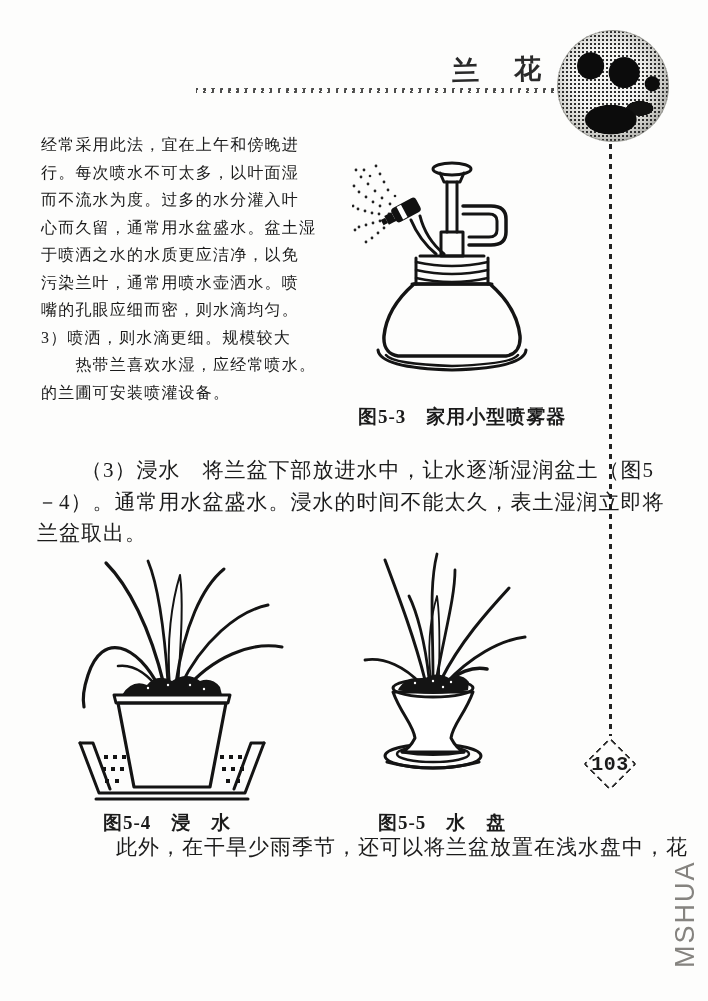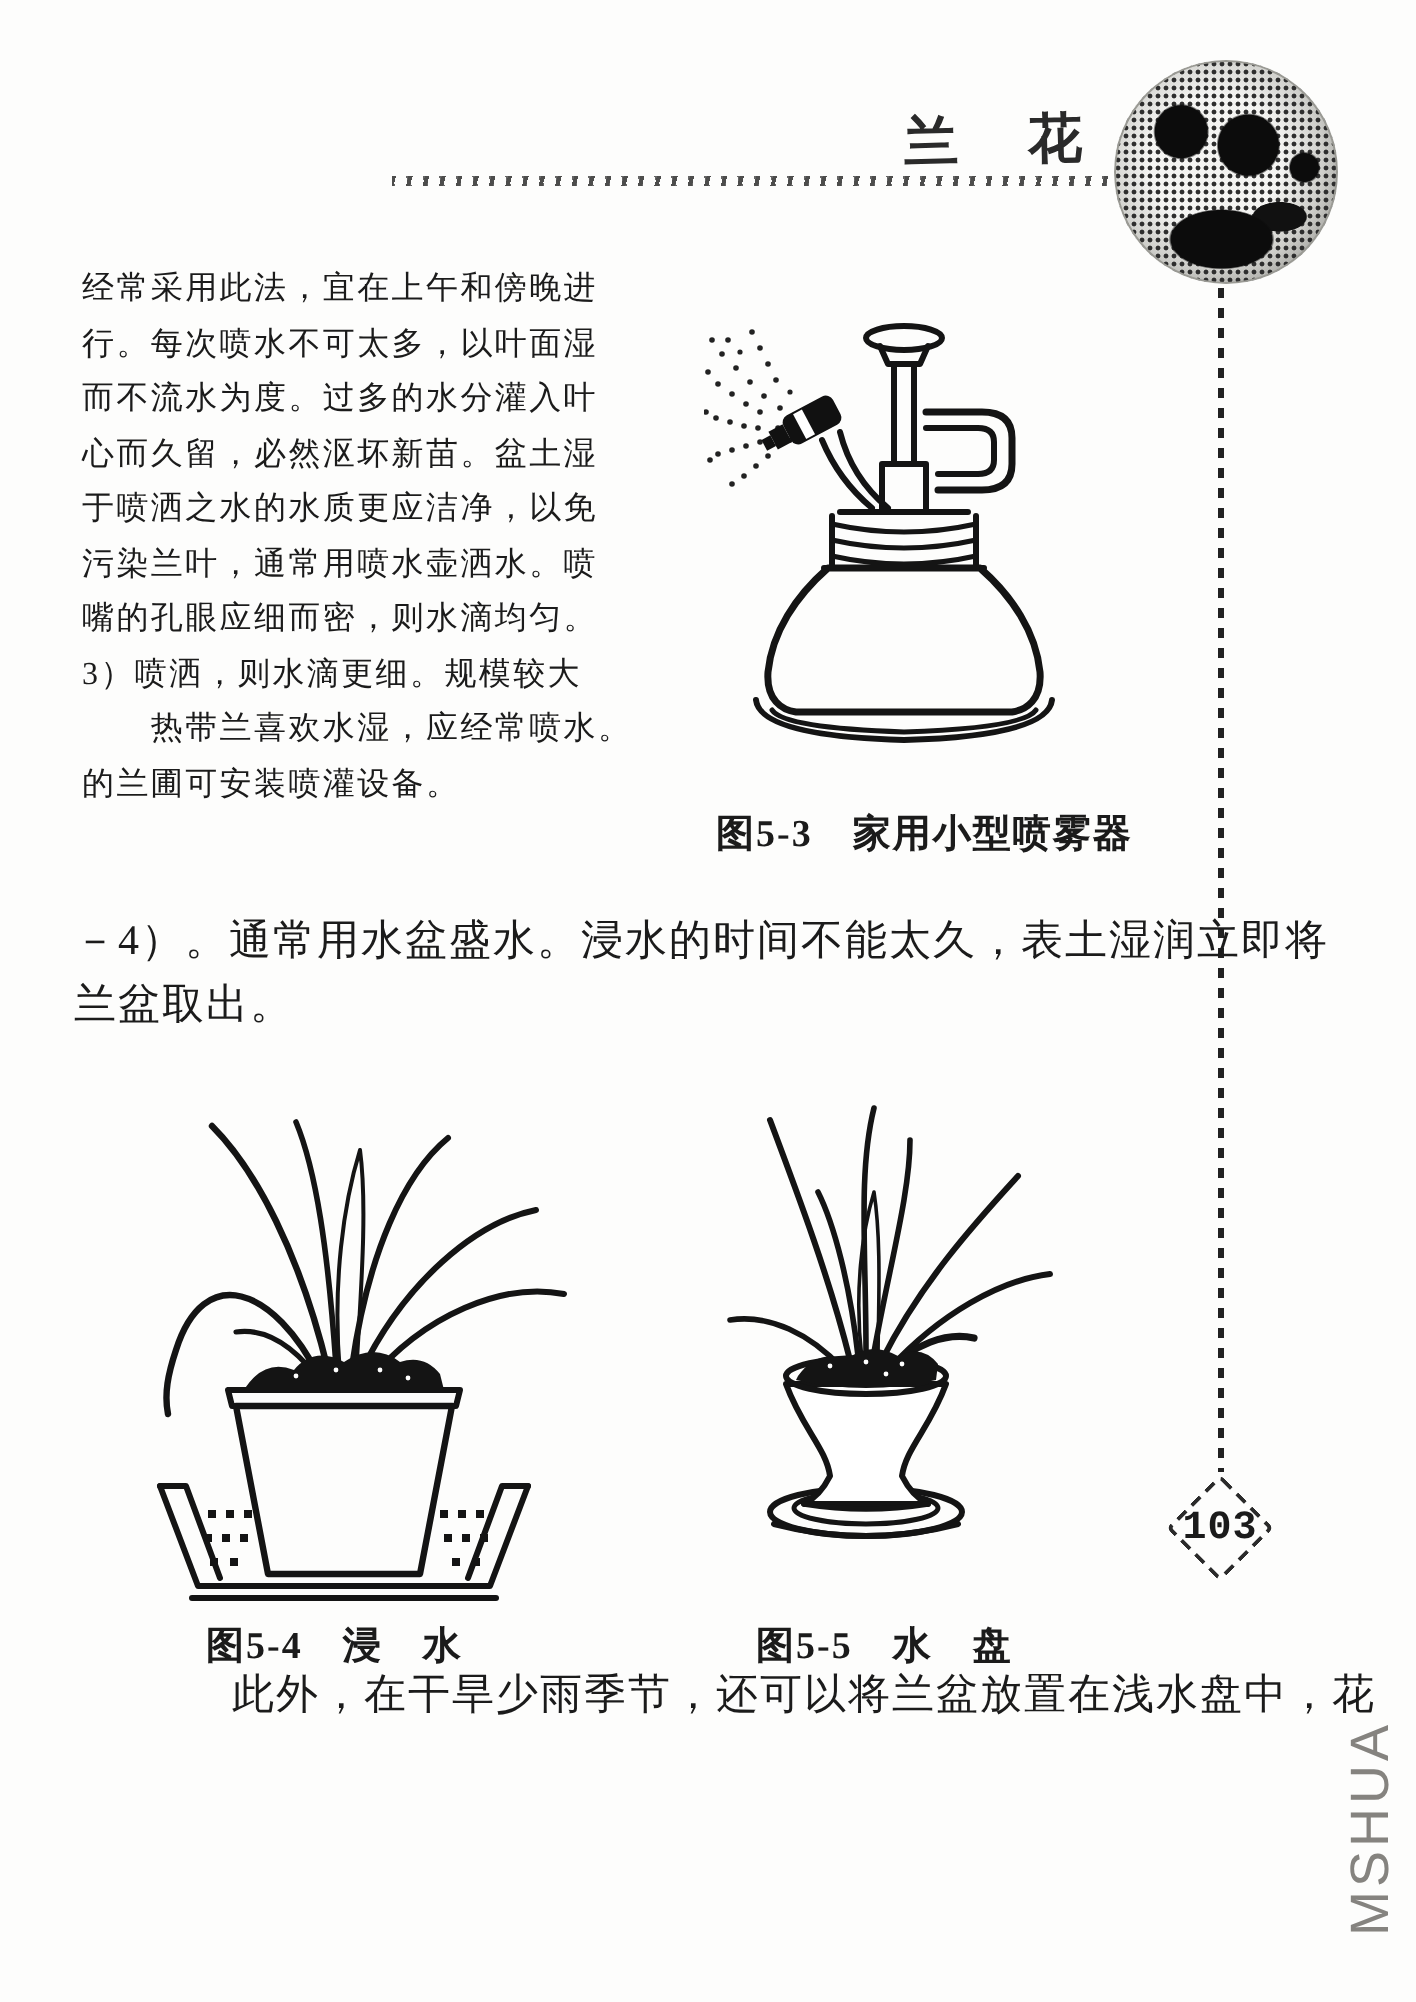--- a/index.html
+++ b/index.html
@@ -80,21 +80,21 @@
   <div class="vline"></div>
   <div class="diamond">
     <div class="diamond-box"></div>
     <span class="diamond-num">103</span>
   </div>
 
   <div class="col">
     <div class="textline">经常采用此法，宜在上午和傍晚进</div>
     <div class="textline">行。每次喷水不可太多，以叶面湿</div>
     <div class="textline">而不流水为度。过多的水分灌入叶</div>
-    <div class="textline">心而久留，必然沤坏新苗。盆土湿</div>
+    <div class="textline">心而久留，通常用水盆盛水。盆土湿</div>
     <div class="textline">于喷洒之水的水质更应洁净，以免</div>
     <div class="textline">污染兰叶，通常用喷水壶洒水。喷</div>
     <div class="textline">嘴的孔眼应细而密，则水滴均匀。</div>
     <div class="textline">3）喷洒，则水滴更细。规模较大</div>
     <div class="textline">　　热带兰喜欢水湿，应经常喷水。</div>
     <div class="textline">的兰圃可安装喷灌设备。</div>
   </div>
 
   <div class="figure fig53">
     <svg width="200" height="214" viewBox="0 0 200 214">
@@ -168,20 +168,21 @@
 
       <path class="ln" d="M62,126 C46,140 34,158 32,178 C31,192 39,197 46,198 L154,198 C161,197 169,192 168,178 C166,158 154,140 138,126 Z" stroke-width="3.5" fill="#fff"></path>
 
       <path class="ln" d="M26,192 Q28,210 100,212 Q172,210 174,192" stroke-width="3"></path>
       <path class="ln" d="M34,197 Q40,206 100,208 Q160,206 166,197" stroke-width="2.5"></path>
     </svg>
   </div>
   <div class="caption cap53">图5-3　家用小型喷雾器</div>
 
   <div class="mid">
+    <div class="textline">　　（3）浸水　将兰盆下部放进水中，让水逐渐湿润盆土（图5</div>
     <div class="textline">－4）。通常用水盆盛水。浸水的时间不能太久，表土湿润立即将</div>
     <div class="textline">兰盆取出。</div>
   </div>
 
   <div class="figure fig54">
     <svg width="240" height="260" viewBox="0 0 240 260">
 
       <path class="ln" d="M108,144 C85,98 50,86 36,130 C32,142 30,152 32,162" stroke-width="3.2"></path>
       <path class="ln" d="M112,140 C98,82 76,40 54,18" stroke-width="3.2"></path>
       <path class="ln" d="M116,138 C112,80 106,40 96,16" stroke-width="2.8"></path>

